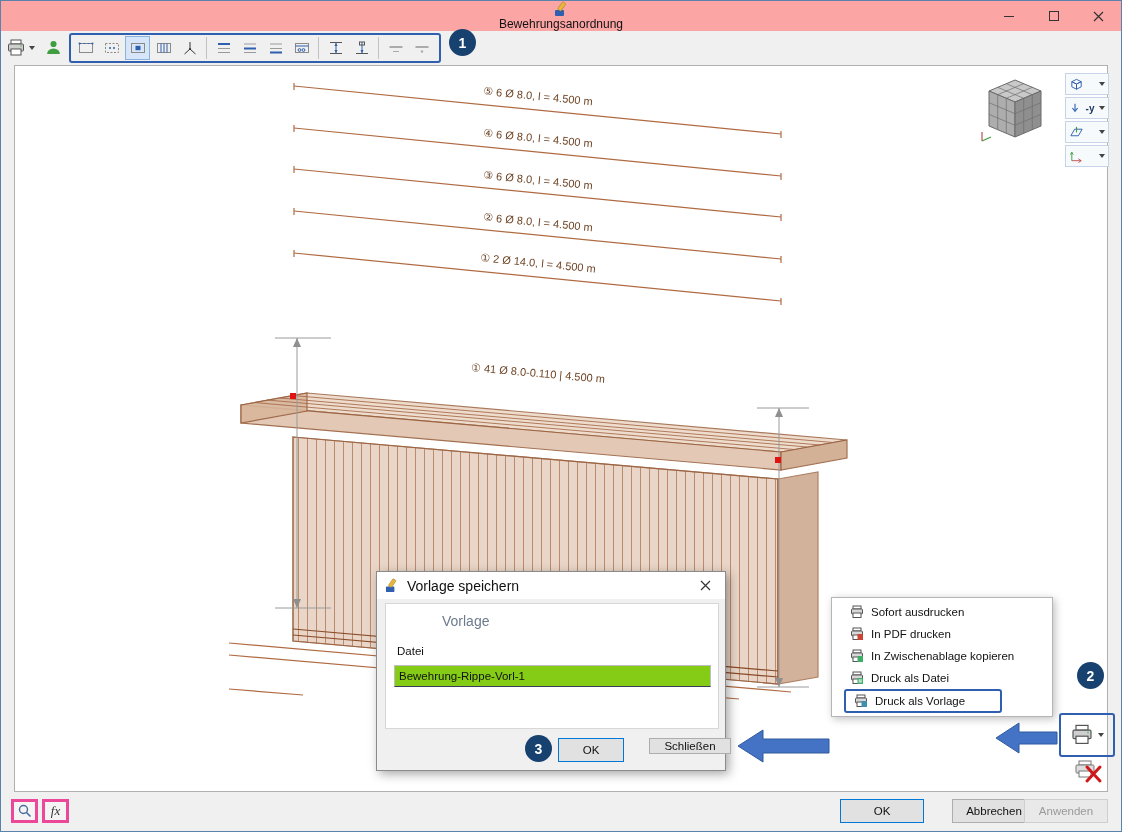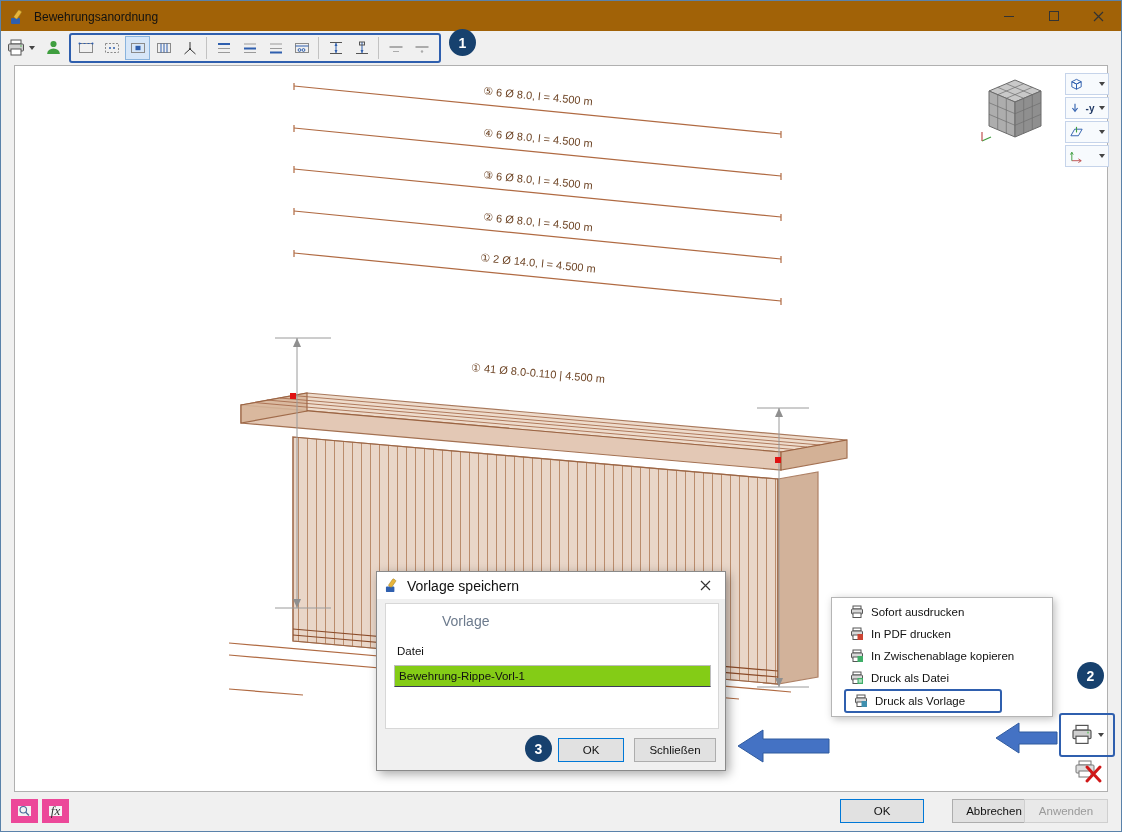--- a/index.html
+++ b/index.html
@@ -1,22 +1,22 @@
 <!DOCTYPE html>
 <html><head>
 <meta charset="utf-8">
 <style>
   * { box-sizing: border-box; margin:0; padding:0; }
   body { font-family:"Liberation Sans", sans-serif; background:#ffffff; }
   .window { position:relative; width:1122px; height:832px; background:#f0f0f0;
             border:1px solid #5a82aa; overflow:hidden; }
 
   
-  .titlebar { position:absolute; left:0; top:0; width:100%; height:32px; background:#a16207;
-              display:flex; align-items:center; }
+  .titlebar { position:absolute; left:0; top:0; width:100%; height:32px; background:#fca5a5;
+              display:flex; align-items:center;flex-direction:column; }
   .app-icon { width:16px; height:16px; margin:0 8px 0 9px; }
   .title-text { font-size:12px; color:#111; }
   .win-controls { position:absolute; right:0; top:0; height:30px; display:flex; }
   .win-btn { width:45px; height:30px; display:flex; align-items:center; justify-content:center; }
   .min-glyph { width:10px; height:1px; background:#333; }
   .max-glyph { width:10px; height:10px; border:1px solid #333; }
 
   
   .toolbar { position:absolute; left:0; top:30px; width:100%; height:33px; background:#f0f0f0;
              display:flex; align-items:center; }
@@ -62,21 +62,21 @@
   .dlg-section-label { position:absolute; left:11px; top:9px; font-size:14px; color:#6d7b8d;margin-left:45px; }
   .dlg-name-label { position:absolute; left:11px; top:41px; font-size:11.5px; color:#111; }
   .dlg-input { position:absolute; left:8px; top:61px; width:317px; height:22px; font-size:11.5px;
                font-family:"Liberation Sans",sans-serif; padding:2px 4px; border:1px solid #bdbdbd;
                border-bottom:1px solid #3a3a5a; outline:none; color:#111; background:#84cc16; }
   .btn { font-size:11.5px; font-family:"Liberation Sans",sans-serif; background:#e1e1e1;
          border:1px solid #adadad; color:#111; display:flex; align-items:center; justify-content:center; }
   .btn.default { border:1px solid #0078d7; }
   .btn.disabled { color:#9a9a9a; background:#e9e9e9; border:1px solid #cfcfcf; }
   .dlg-ok { position:absolute; left:181px; top:166px; width:66px; height:24px; }
-  .dlg-close-btn { position:absolute; left:257px; top:166px; width:82px; height:24px; }
+  .dlg-close-btn { position:absolute; left:272px; top:166px; width:82px; height:16px; }
 
   
   .print-menu { position:absolute; left:830px; top:596px; width:222px; background:#ffffff;
                 border:1px solid #b5b5b5; box-shadow:2px 2px 8px rgba(0,0,0,.25); z-index:10;
                 padding:3px 10px; }
   .menu-item { height:22px; display:flex; align-items:center; gap:7px; padding:0 8px;
                font-size:11.5px; color:#111; }
   .menu-item.highlight { border:2px solid #2f5fae; border-radius:3px; margin-left:2px;
                          width:158px; height:24px; }
   .mi-icon { width:14px; height:14px; flex:0 0 14px; display:flex; }
@@ -90,21 +90,21 @@
   
   .arrow-svg { position:absolute; left:0; top:0; width:1122px; height:832px; z-index:20;
                pointer-events:none; }
   .callout { position:absolute; width:27px; height:27px; border-radius:50%; background:#17416e;
              color:#fff; font-size:14px; font-weight:bold; display:flex; align-items:center;
              justify-content:center; z-index:30; }
 
   
   .footer { position:absolute; left:0; top:791px; width:100%; height:41px; background:#f0f0f0; }
   .foot-tool { position:absolute; top:7px; width:27px; height:24px; background:#f4f4f4;
-               border:7px solid #ec4899; display:flex; align-items:center; justify-content:center; }
+               border:3px solid #ec4899; display:flex; align-items:center; justify-content:center; }
   .fx-label { font-family:"Liberation Serif", serif; font-style:italic; font-size:13px; color:#333; }
   .foot-ok { position:absolute; left:839px; top:7px; width:84px; height:24px; }
   .foot-cancel { position:absolute; left:931px; top:7px; width:84px; height:24px;margin-left:20px; }
   .foot-apply { position:absolute; left:1023px; top:7px; width:84px; height:24px; }
 </style>
 </head>
 <body>
 
 <div class="window">
 

